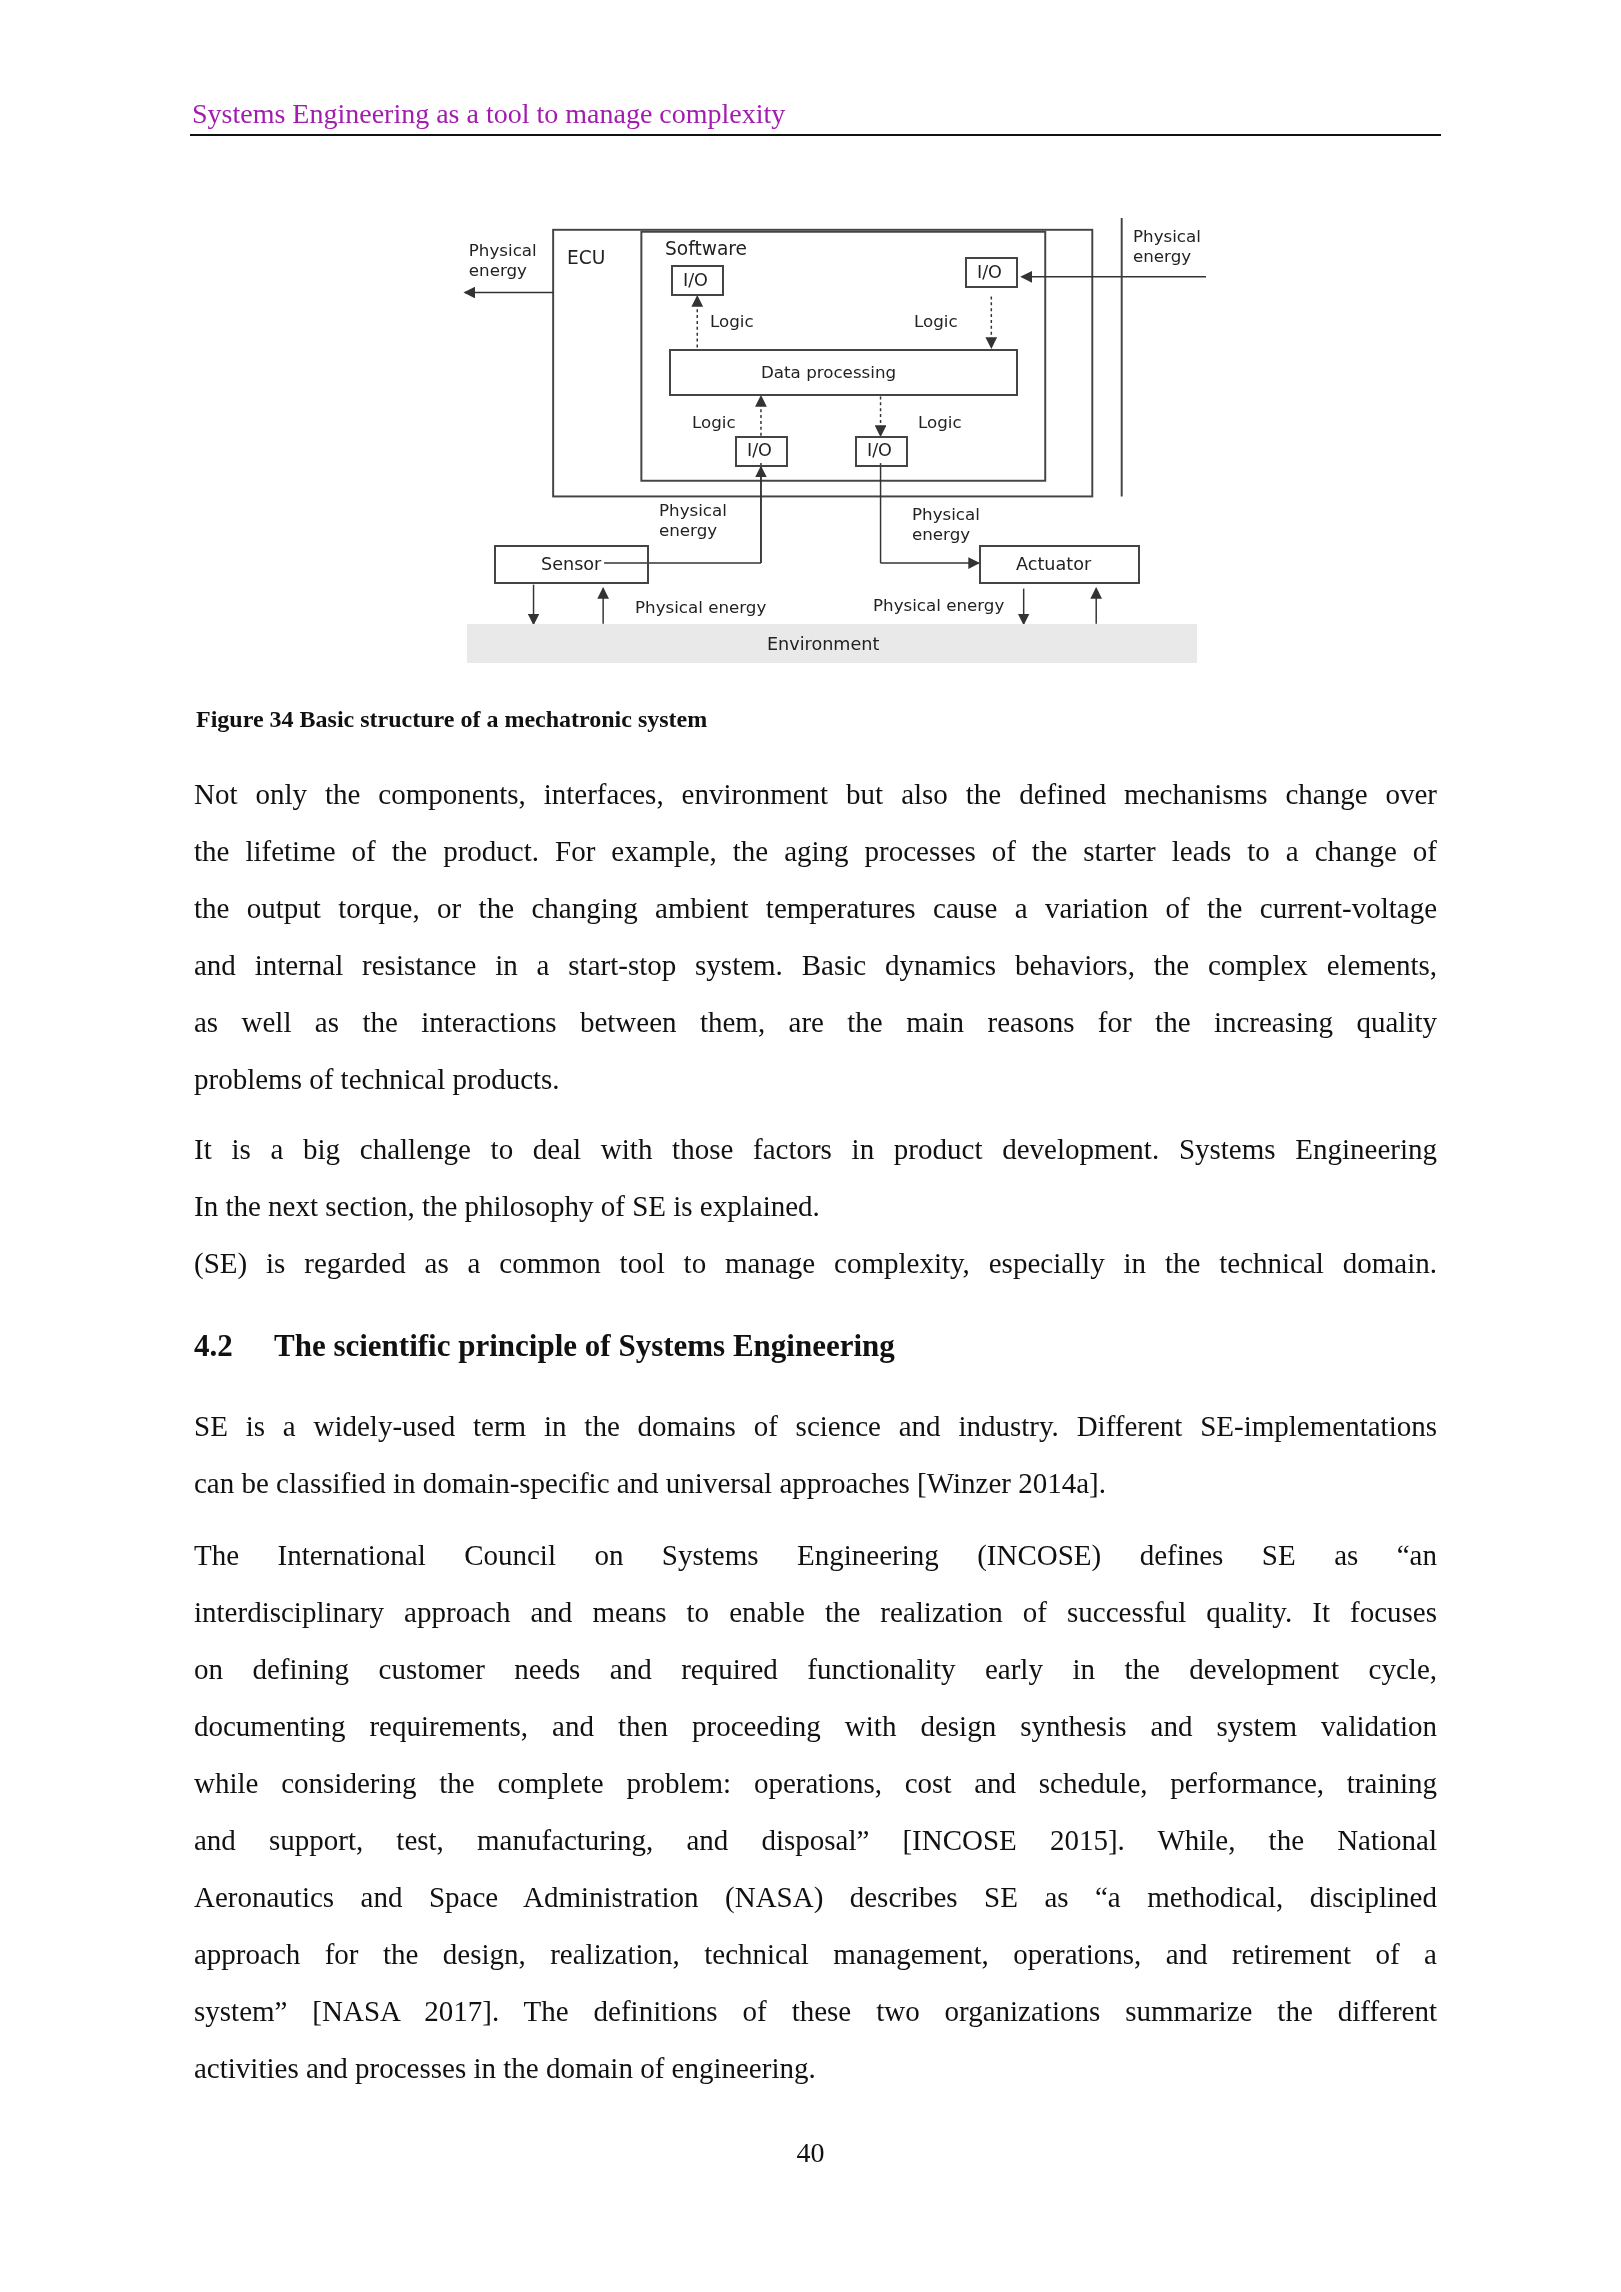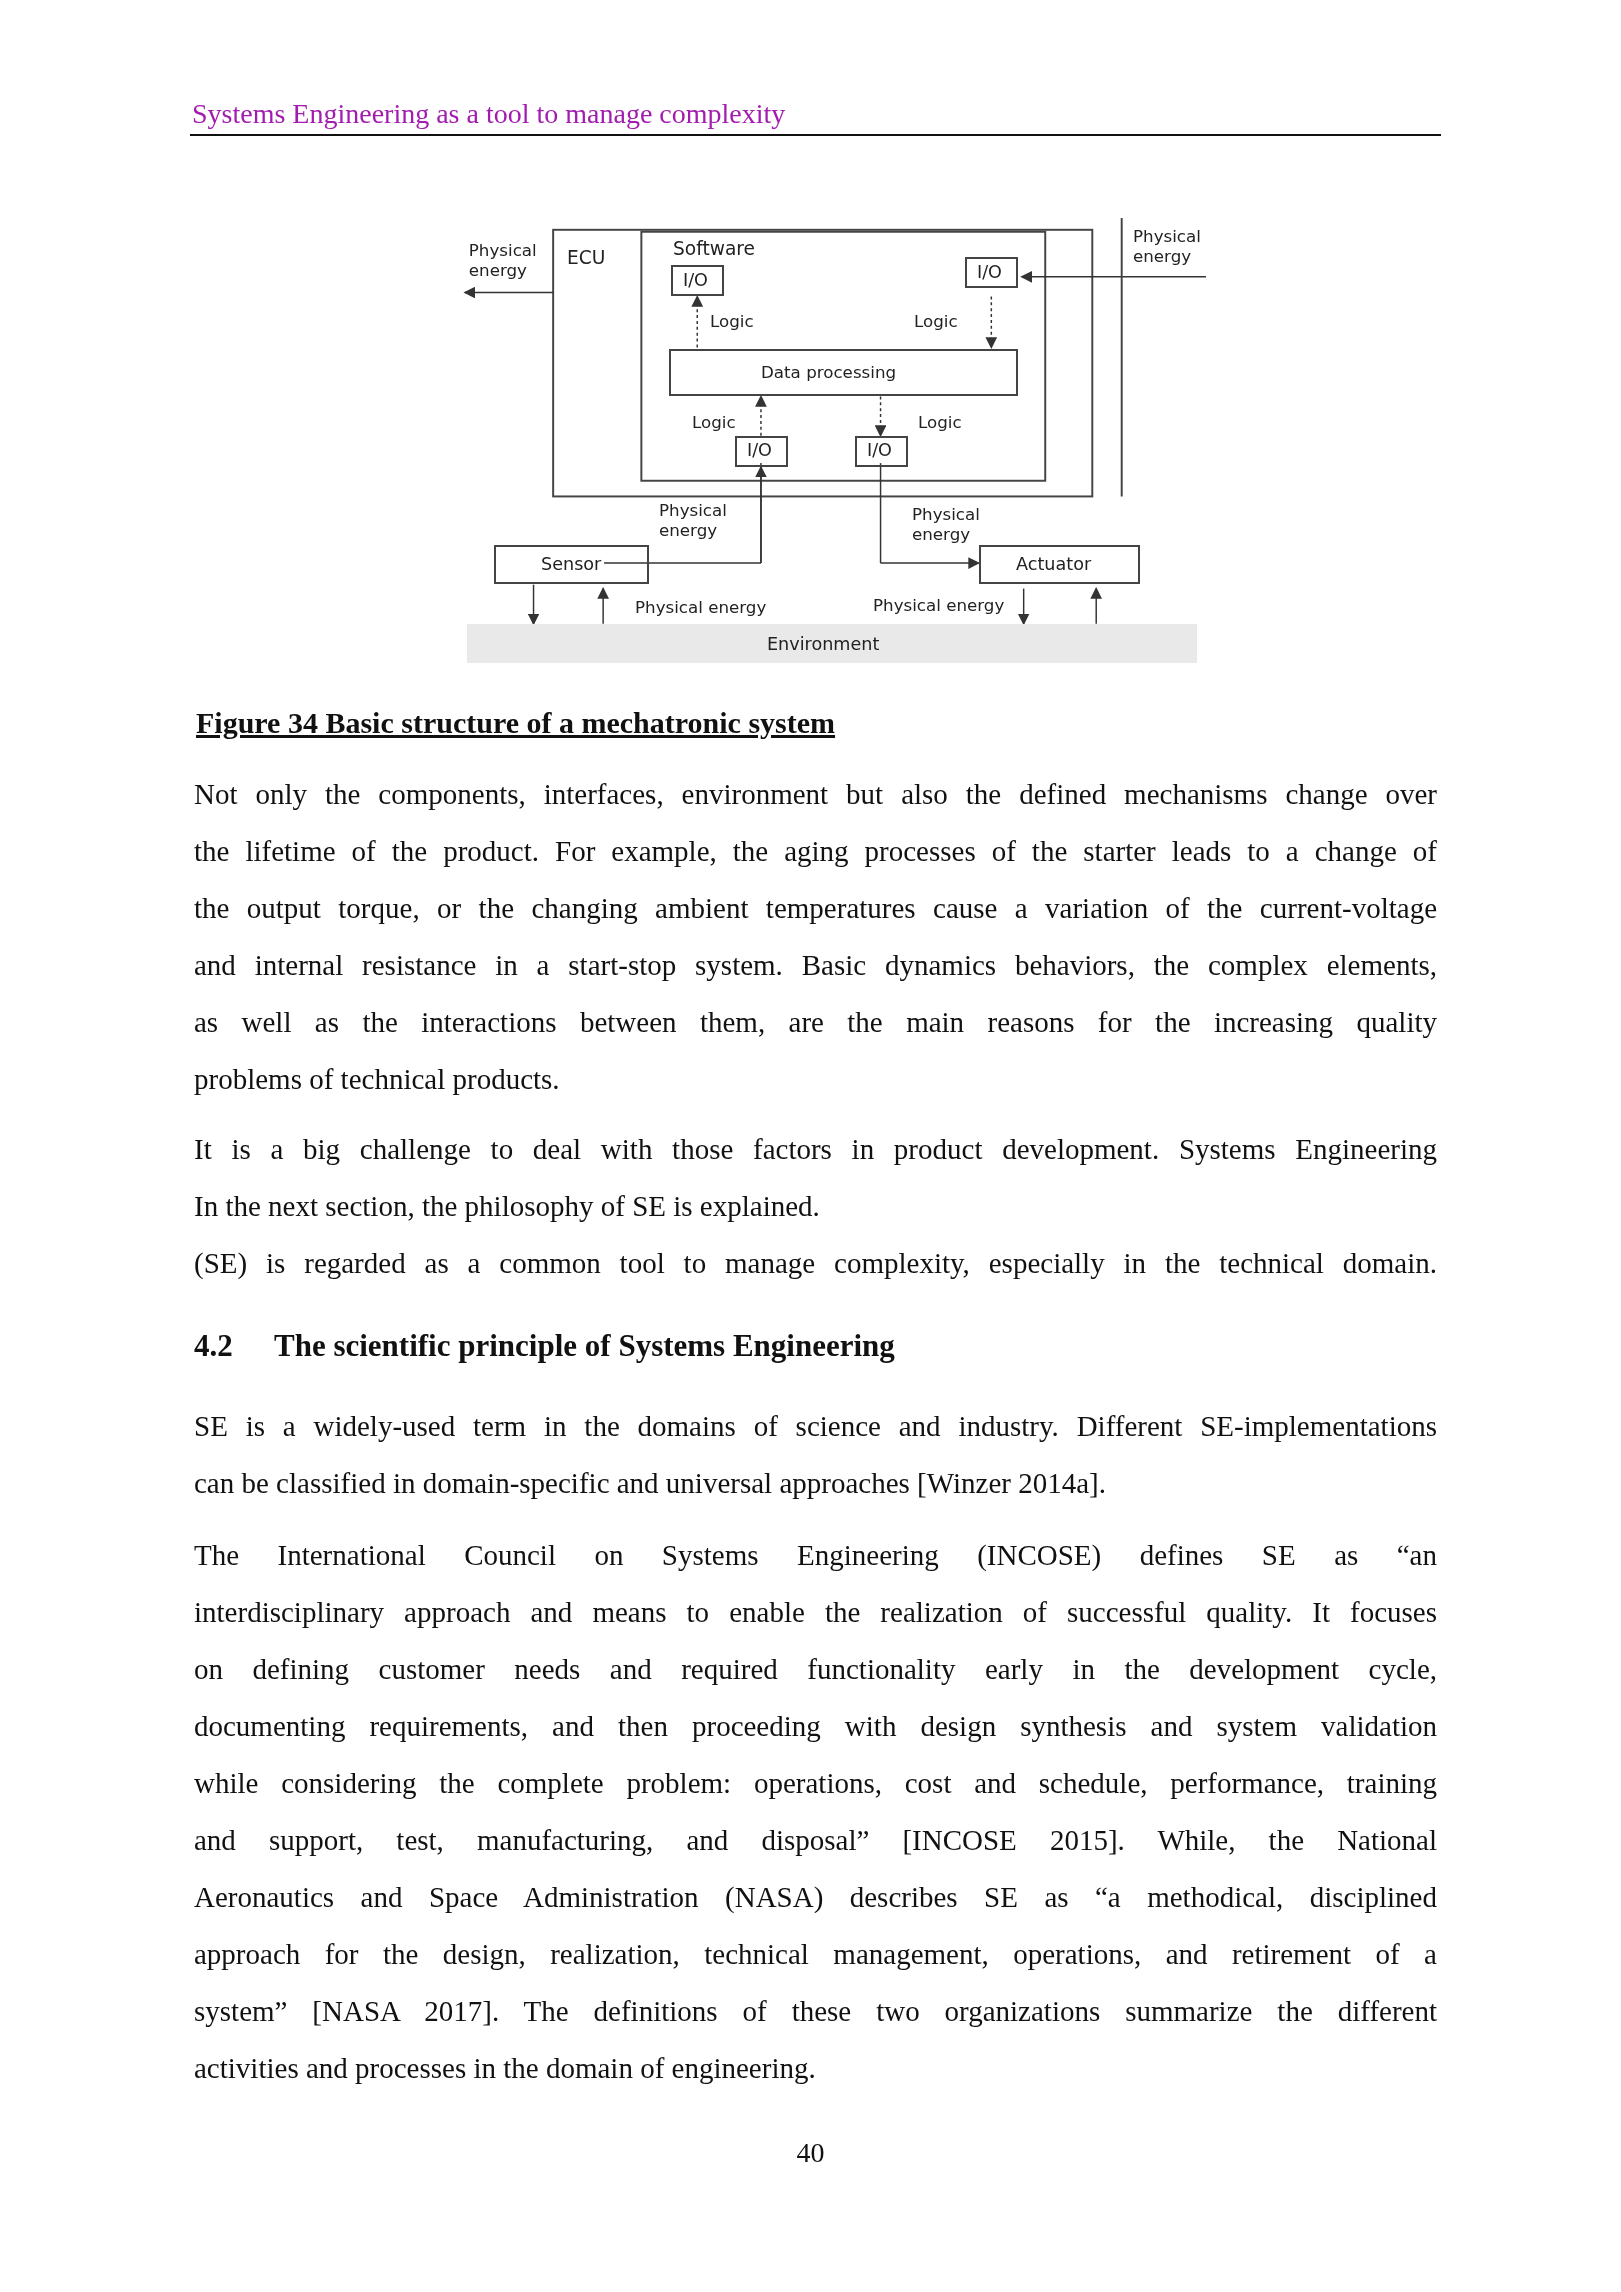--- a/index.html
+++ b/index.html
@@ -7,21 +7,21 @@
          font-family: "Liberation Serif", "DejaVu Serif", serif; color: #111; }
   .running-header { position: absolute; left: 192px; top: 98px; font-size: 28px; color: #a21caf; }
   .header-rule { position: absolute; left: 190px; top: 134px; width: 1251px; height: 2px; background: #111; }
 
   .figure { position: absolute; left: 461px; top: 218px; width: 745px; height: 451px; }
   .fig-text { position: absolute; font-family: "DejaVu Sans", "Liberation Sans", sans-serif;
               font-size: 16.7px; color: #222; line-height: 1.2; white-space: pre; }
   .fig-box { position: absolute; border: 2px solid #444; box-sizing: border-box; }
   .env-band { position: absolute; left: 5.9px; top: 406px; width: 730px; height: 39px; background: #e9e9e9; }
 
-  .figure-caption { position: absolute; left: 196px; top: 706px; font-size: 30px; font-weight: bold; text-decoration: underline; }
+  .figure-caption { position: absolute; left: 196px; top: 706px; font-size: 24px; font-weight: bold; }
 
   .para { position: absolute; left: 194px; width: 1243px; font-size: 29px; line-height: 57px;
           text-align: justify; margin: 0; }
   .para-line { display: block; text-align: justify; text-align-last: justify; height: 57px; }
   .para-line.last { text-align-last: left; }
 
   .section-heading { position: absolute; left: 194px; top: 1328px; font-size: 31px; font-weight: bold; }
   .section-heading .num { display: inline-block; width: 80px; }
 
   .page-number { position: absolute; left: 0; width: 1621px; top: 2137px; text-align: center; font-size: 28px; }
@@ -77,21 +77,21 @@
   <div class="fig-box" style="left:504px;top:39px;width:53px;height:31px;"></div>
   <div class="fig-box" style="left:208px;top:131px;width:349px;height:47px;"></div>
   <div class="fig-box" style="left:274px;top:218px;width:53px;height:31px;"></div>
   <div class="fig-box" style="left:394px;top:218px;width:53px;height:31px;"></div>
   <div class="fig-box" style="left:33px;top:327px;width:155px;height:39px;"></div>
   <div class="fig-box" style="left:518px;top:327px;width:161px;height:39px;"></div>
 
   <div class="fig-text" style="left:7.8px;top:21.6px;">Physical
 energy</div>
   <div class="fig-text" style="left:106px;top:29px;font-size:18.6px;">ECU</div>
-  <div class="fig-text" style="left:212px;top:19.6px;font-size:18.6px;">Software</div>
+  <div class="fig-text" style="left:204px;top:19.6px;font-size:18.6px;">Software</div>
   <div class="fig-text" style="left:672px;top:7.8px;">Physical
 energy</div>
   <div class="fig-text" style="left:222px;top:52px;font-size:17.6px;">I/O</div>
   <div class="fig-text" style="left:516px;top:44px;font-size:17.6px;">I/O</div>
   <div class="fig-text" style="left:249px;top:93px;">Logic</div>
   <div class="fig-text" style="left:453px;top:93px;">Logic</div>
   <div class="fig-text" style="left:300px;top:144px;">Data processing</div>
   <div class="fig-text" style="left:231px;top:194px;">Logic</div>
   <div class="fig-text" style="left:457px;top:194px;">Logic</div>
   <div class="fig-text" style="left:286px;top:222px;font-size:17.6px;">I/O</div>

